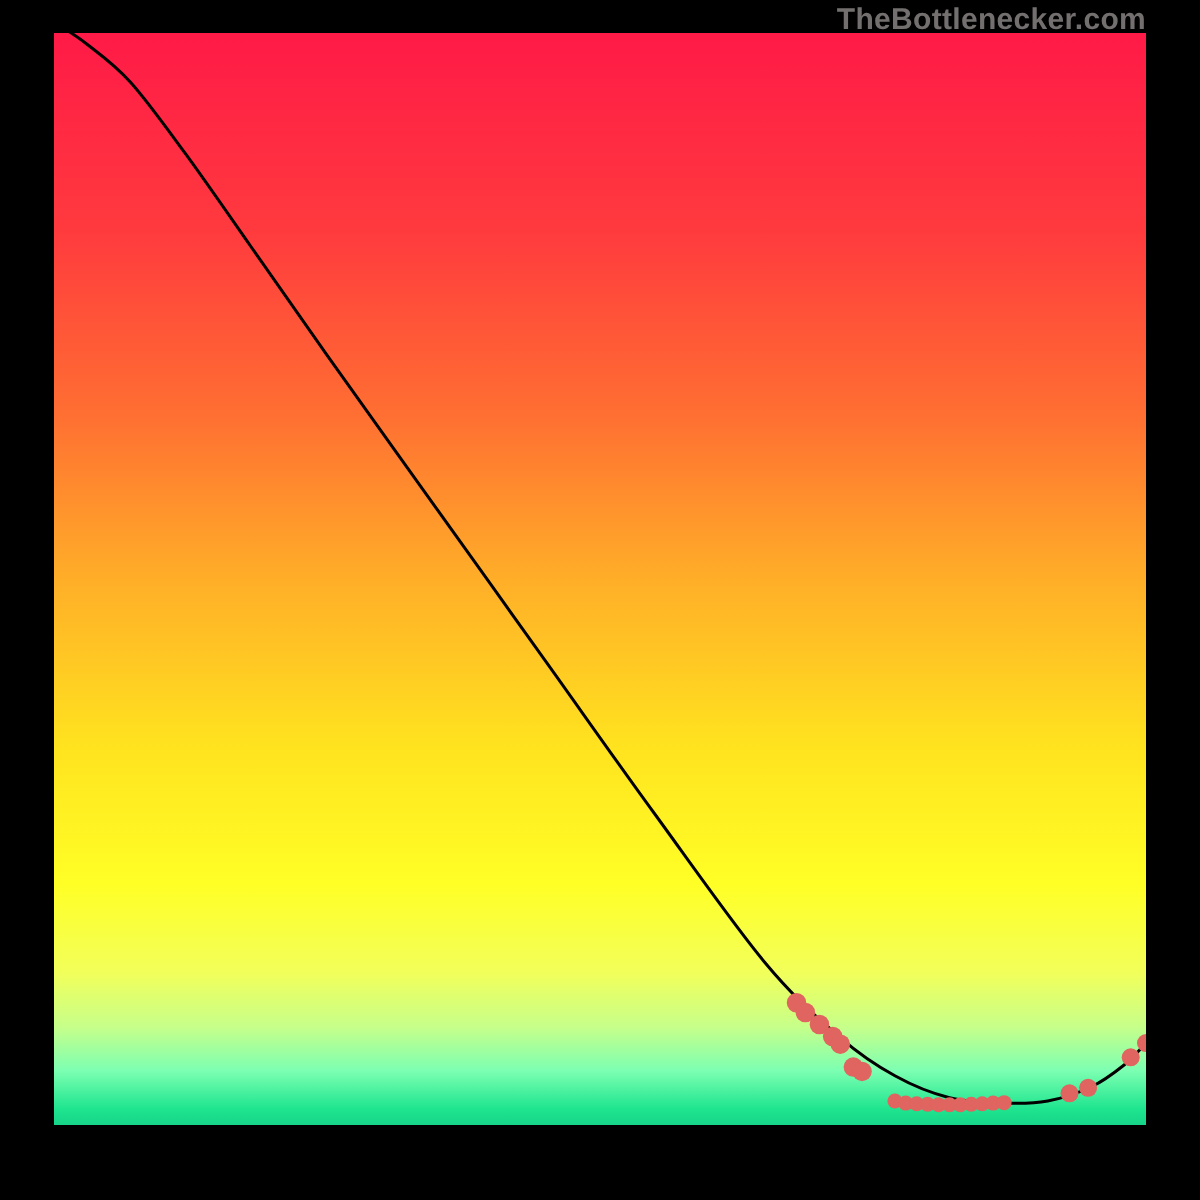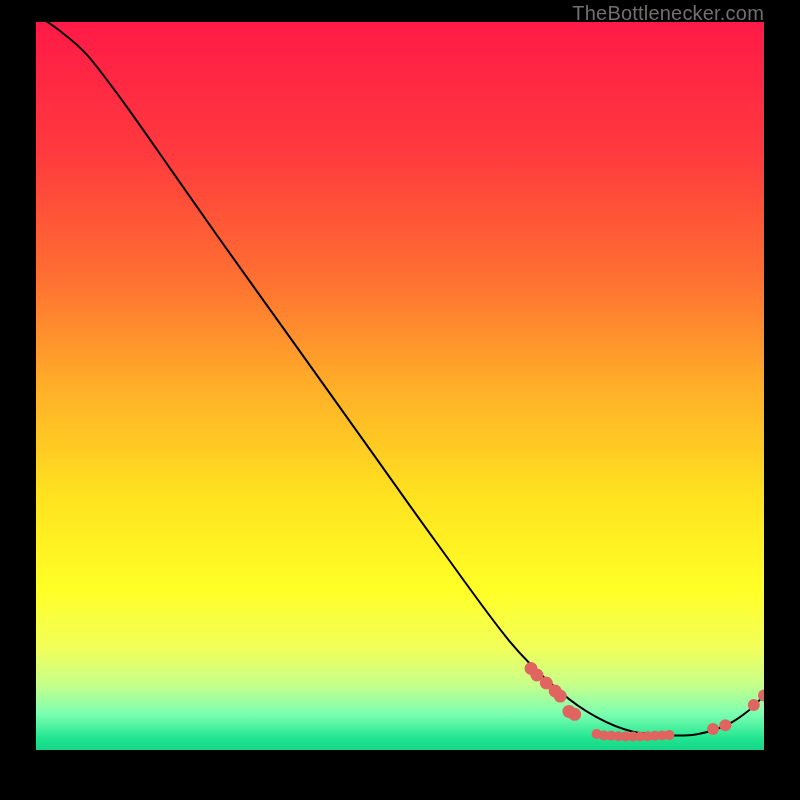--- a/index.html
+++ b/index.html
@@ -25,21 +25,21 @@
     top: 0;
     width: 728px;
     height: 728px;
   }
   .watermark {
     position: absolute;
     top: 2px;
     right: 36px;
     color: #736f6f;
     font-size: 20px;
-    font-weight: 400;
+    font-weight: 700;
     letter-spacing: 0.2px;
   }
   svg { display: block; }
 </style>
 </head>
 <body>
 
 <div class="watermark">TheBottlenecker.com</div>
 
 <div class="frame">

